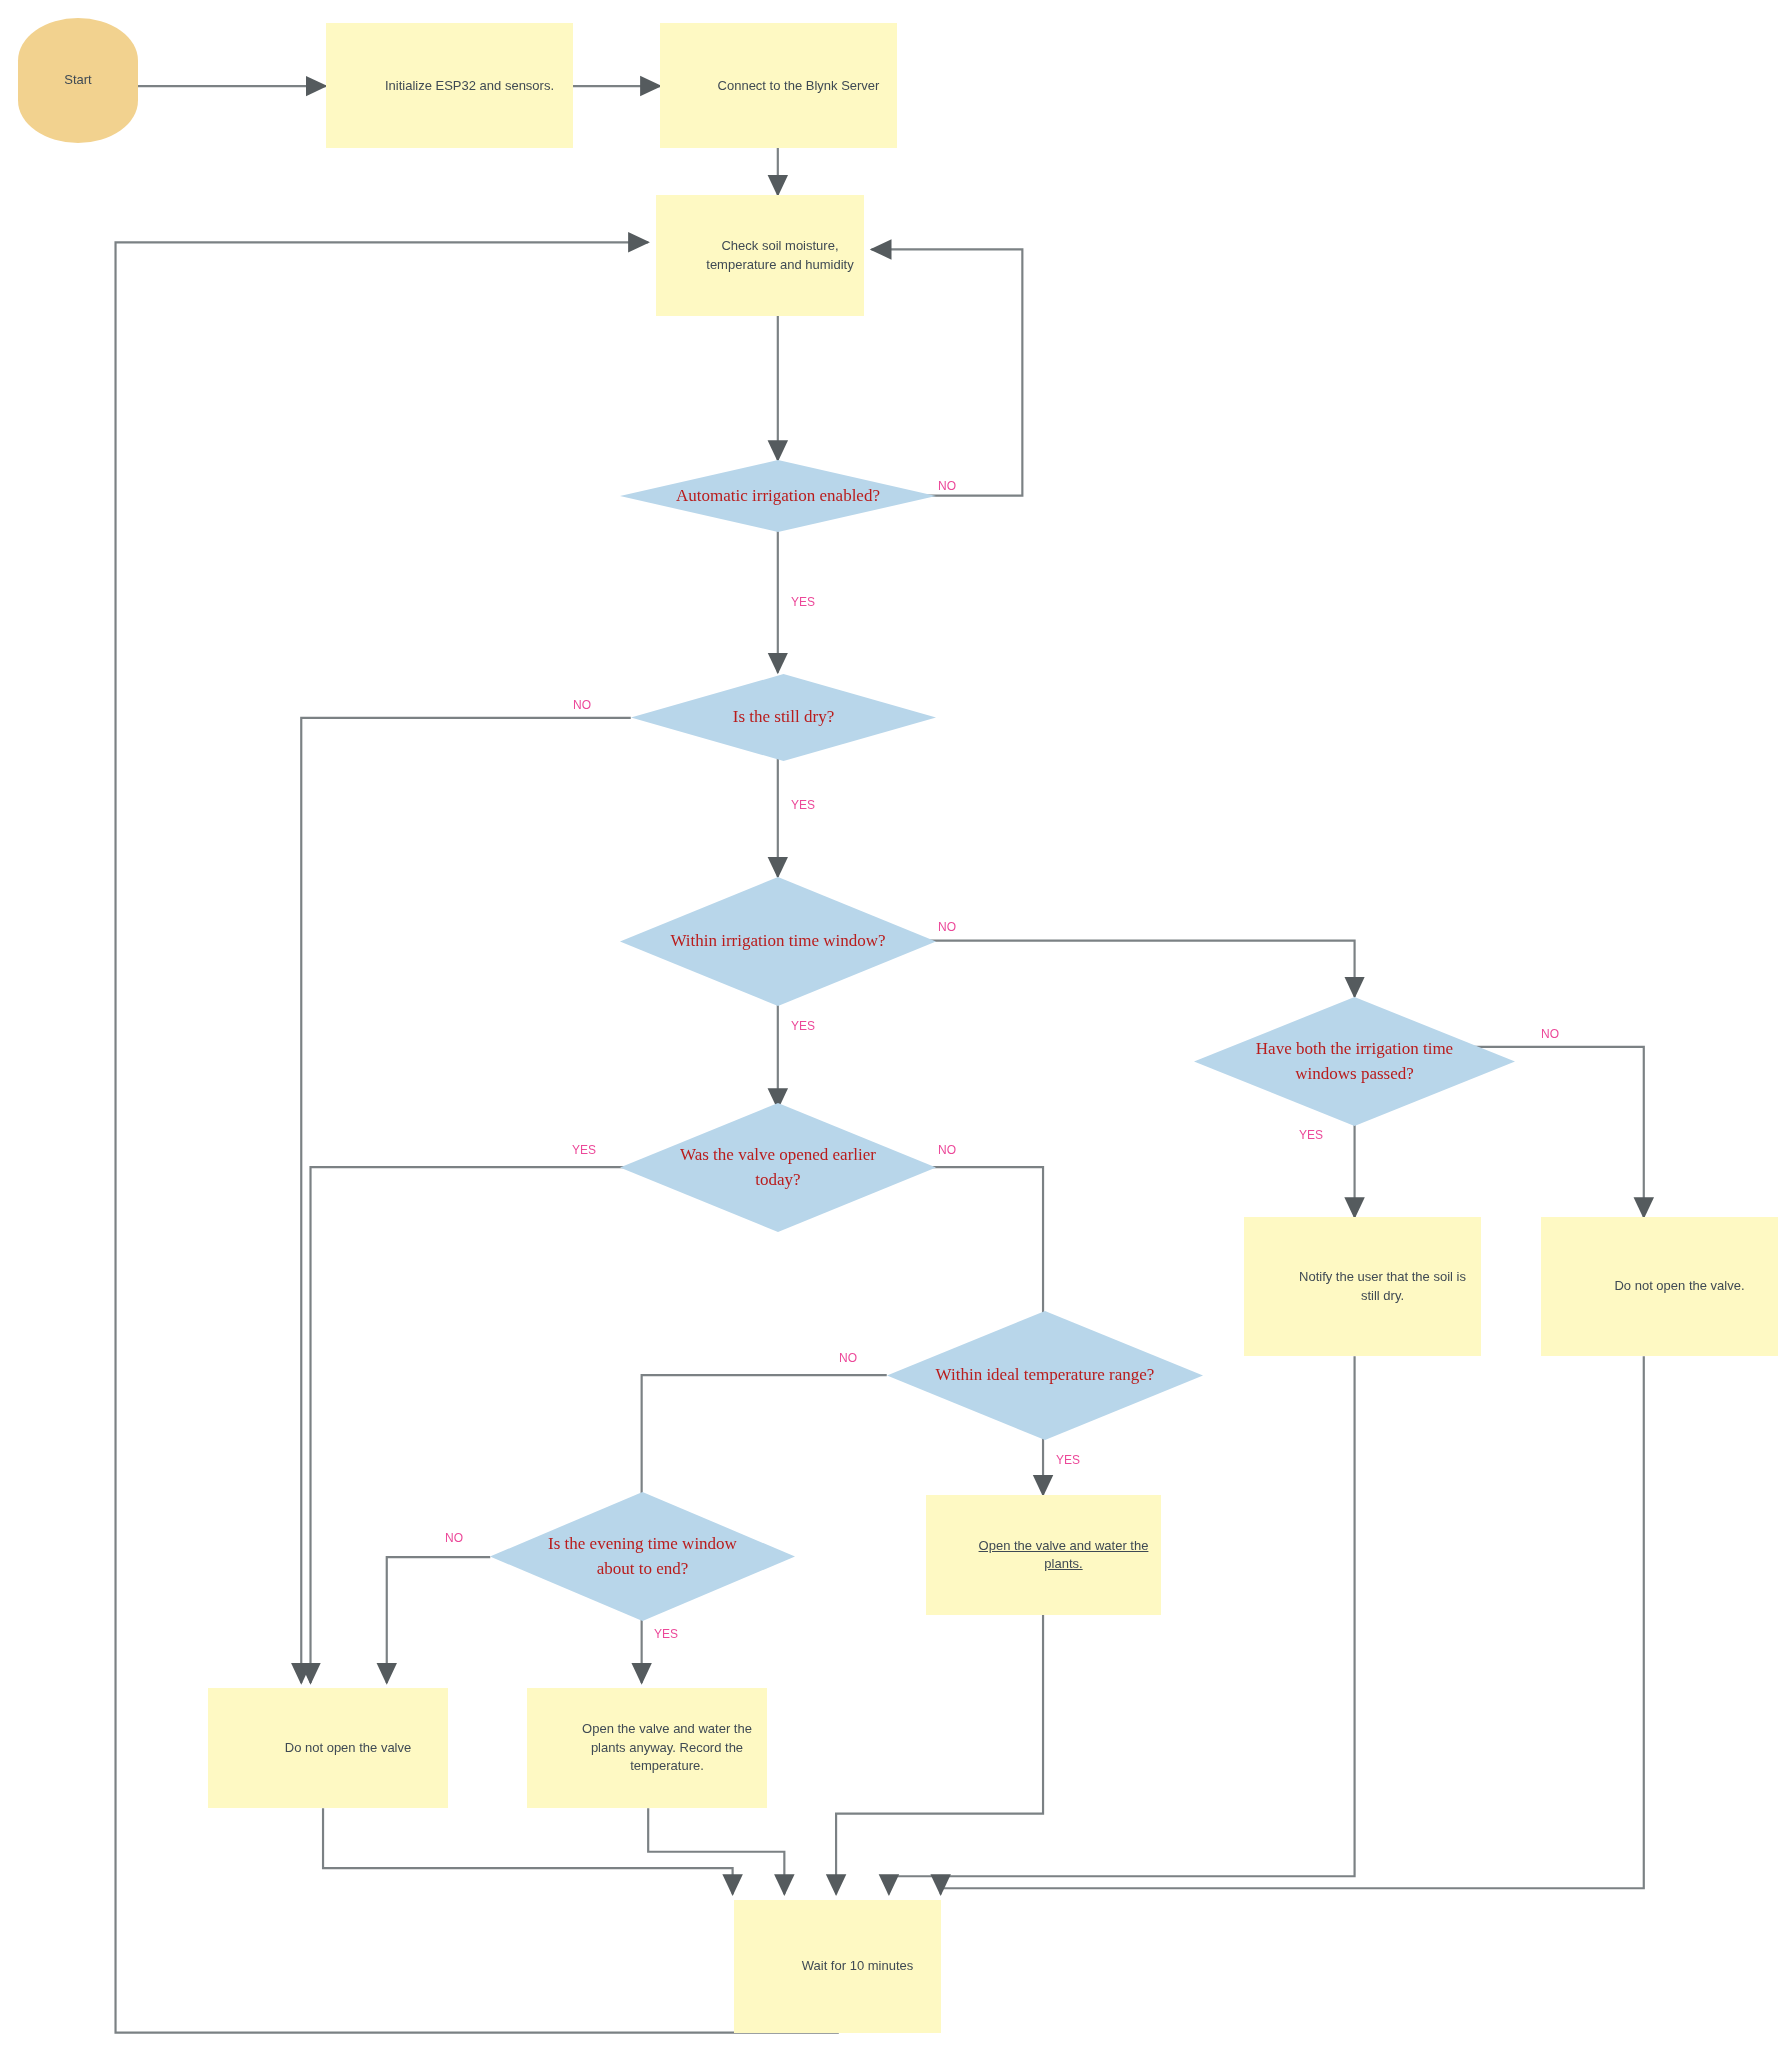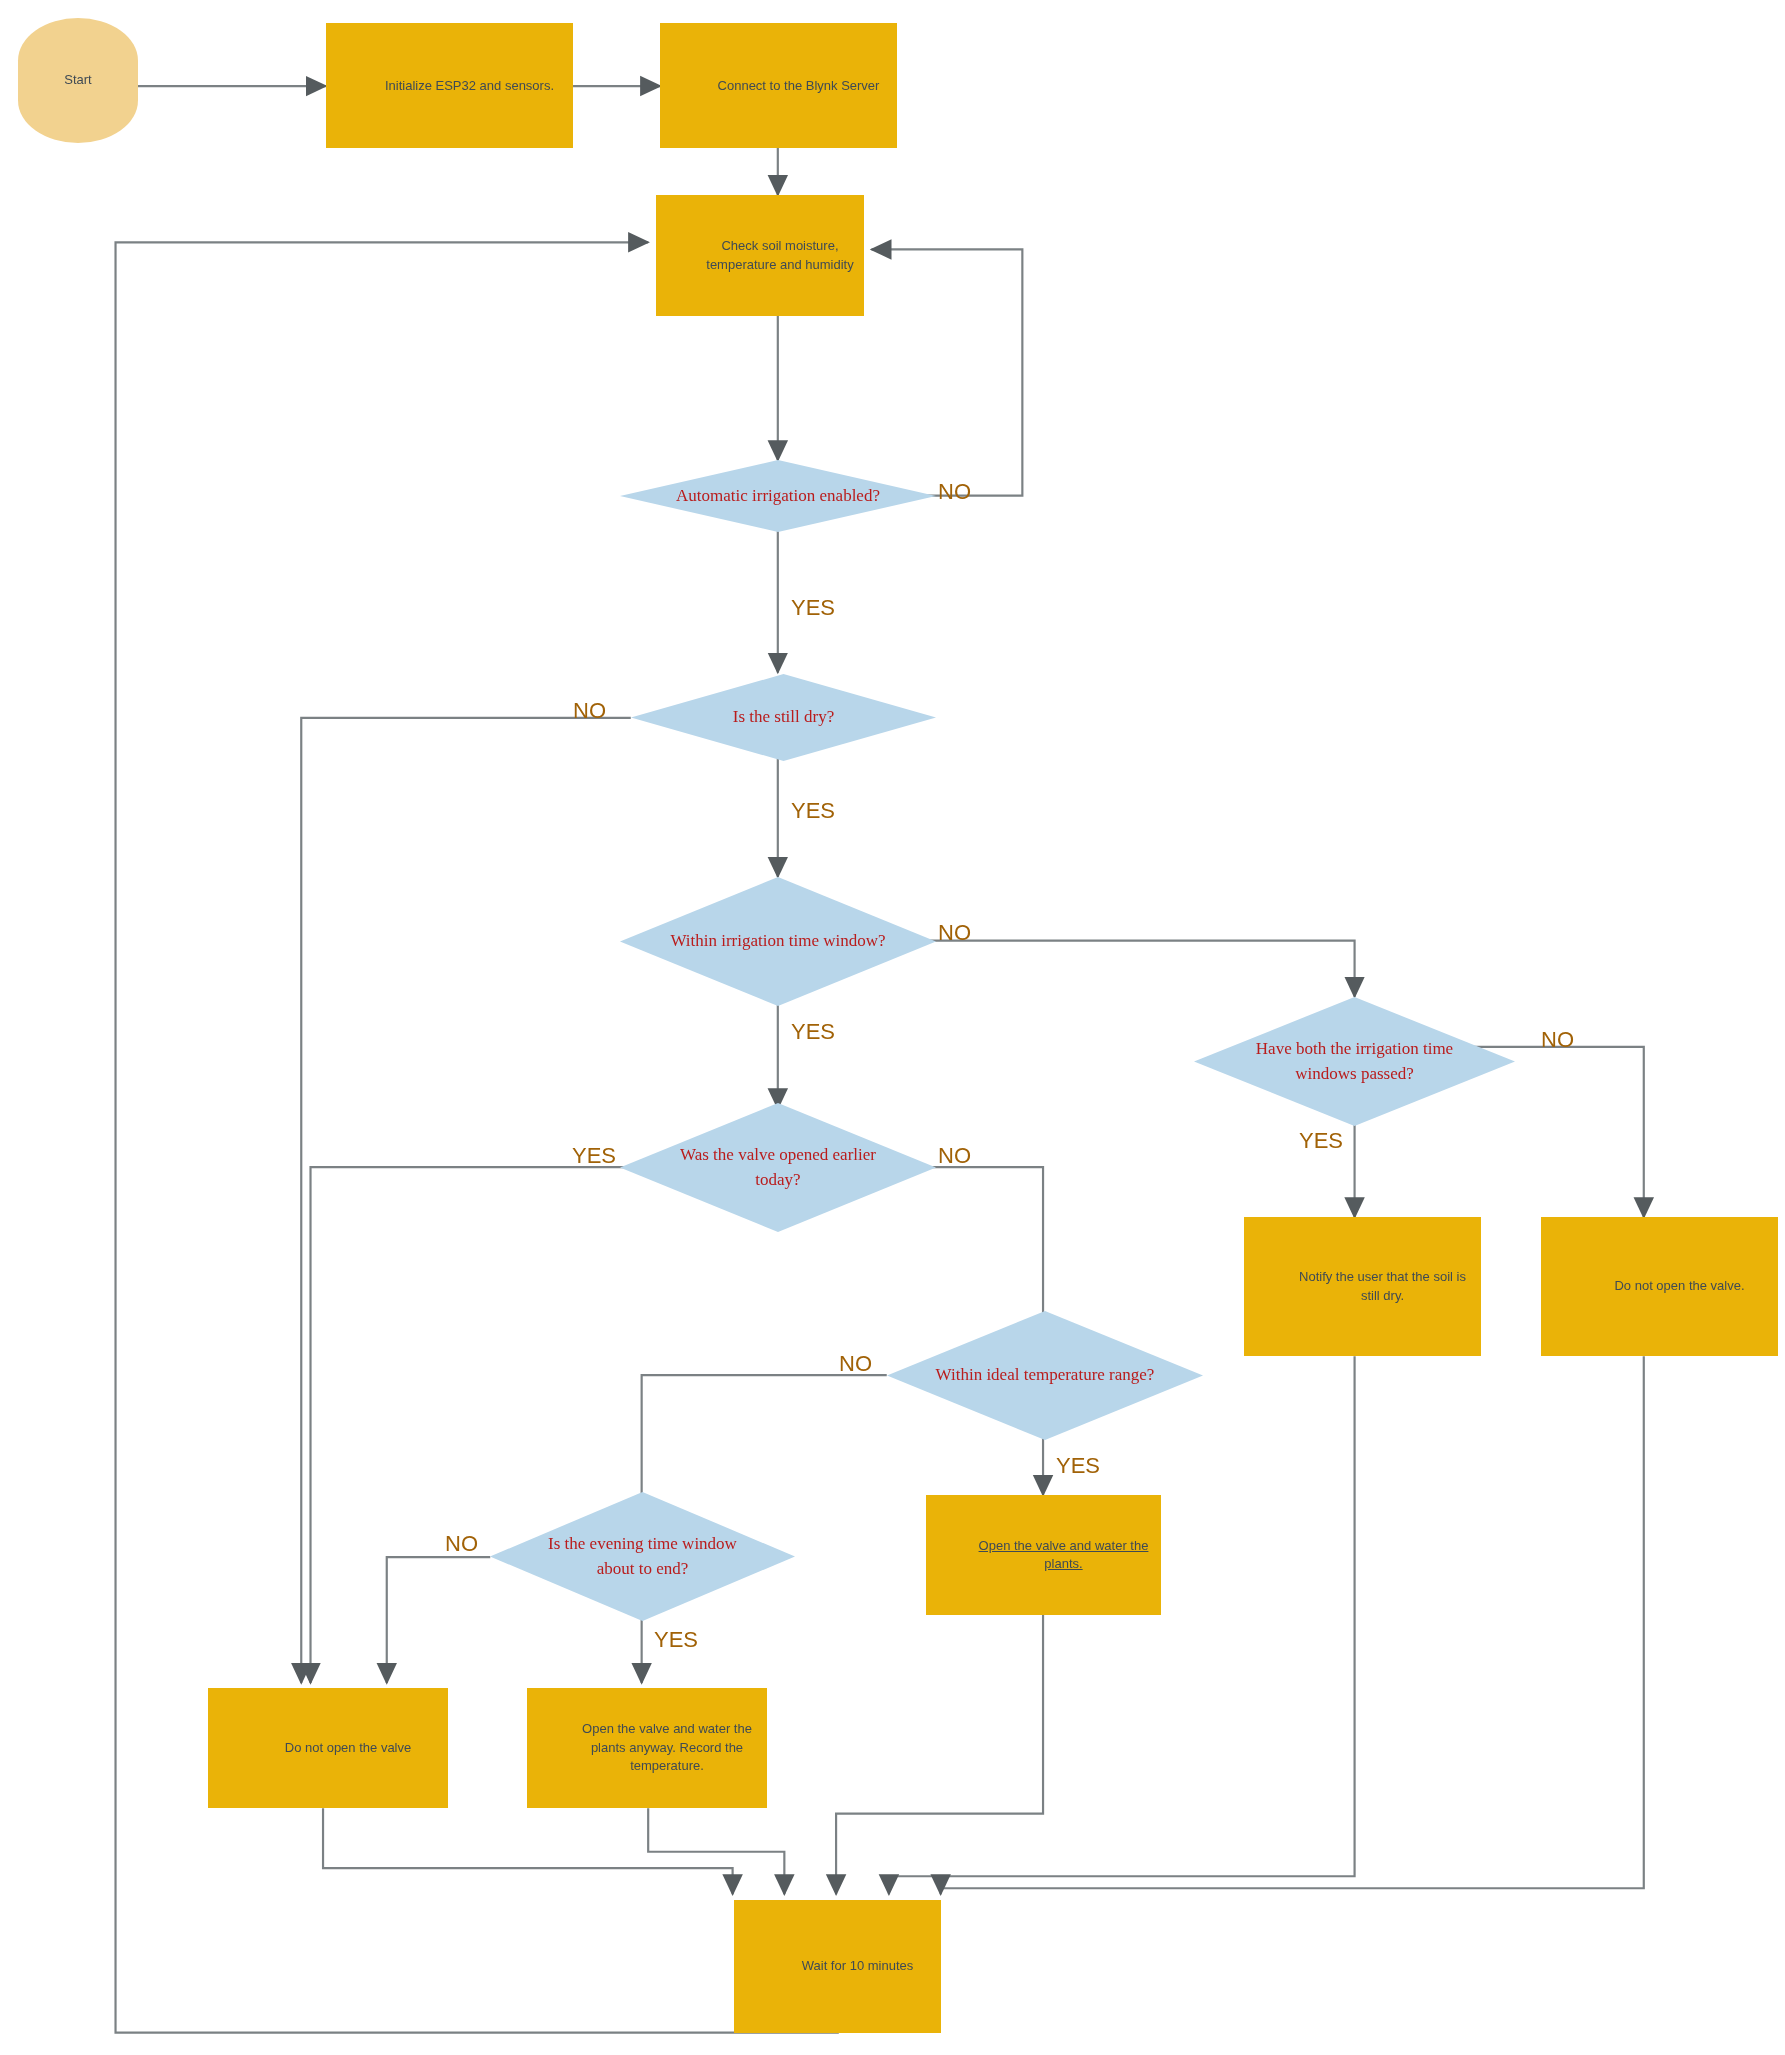--- a/index.html
+++ b/index.html
@@ -1,28 +1,28 @@
 <!DOCTYPE html>
 <html style="font-size:8.7px"><head>
 <meta charset="utf-8">
 <style>
   html,body{margin:0;padding:0;background:#ffffff;}
   body{font-family:"Liberation Sans", sans-serif;}
   #stage{position:relative;width:1786px;height:2056px;background:#fff;overflow:hidden;}
   svg#wires{position:absolute;left:0;top:0;width:1786px;height:2056px;}
   .node{position:absolute;box-sizing:border-box;display:flex;align-items:center;justify-content:center;text-align:center;color:#3f4a54;}
-  .proc{background:#eab308;padding-left:40px;}
+  .proc{background:#fef9c3;padding-left:40px;}
   .term{background:#f2d28f;border-radius:50% / 34%;}
   .node .lbl{display:block;width:94%;line-height:1.42;font-size:13px;color:#3f4a54;}
   .dia{position:absolute;}
   .dia .shape{position:absolute;left:0;top:0;width:100%;height:100%;background:#b8d6ea;
      clip-path:polygon(50% 0%,100% 50%,50% 100%,0% 50%);}
   .dia .lbl{position:absolute;left:14%;top:0;width:72%;height:100%;display:flex;align-items:center;
      justify-content:center;text-align:center;font-size:17px;line-height:1.42;color:#b91c1c;font-family:Liberation Serif, serif;}
-  .elbl{position:absolute;font-size:22px;color:#a16207;white-space:nowrap;}
+  .elbl{position:absolute;font-size:12px;color:#ec4899;white-space:nowrap;}
 </style>
 </head>
 <body>
 
 <div id="stage">
 
   <svg id="wires" viewBox="0 0 3279 3775" xmlns="http://www.w3.org/2000/svg">
     <defs>
       <marker id="ah" markerWidth="11" markerHeight="11" refX="9.2" refY="5.5" orient="auto" markerUnits="strokeWidth">
         <path d="M0,0.8 L10,5.5 L0,10.2 z" fill="#555b5e"></path>

